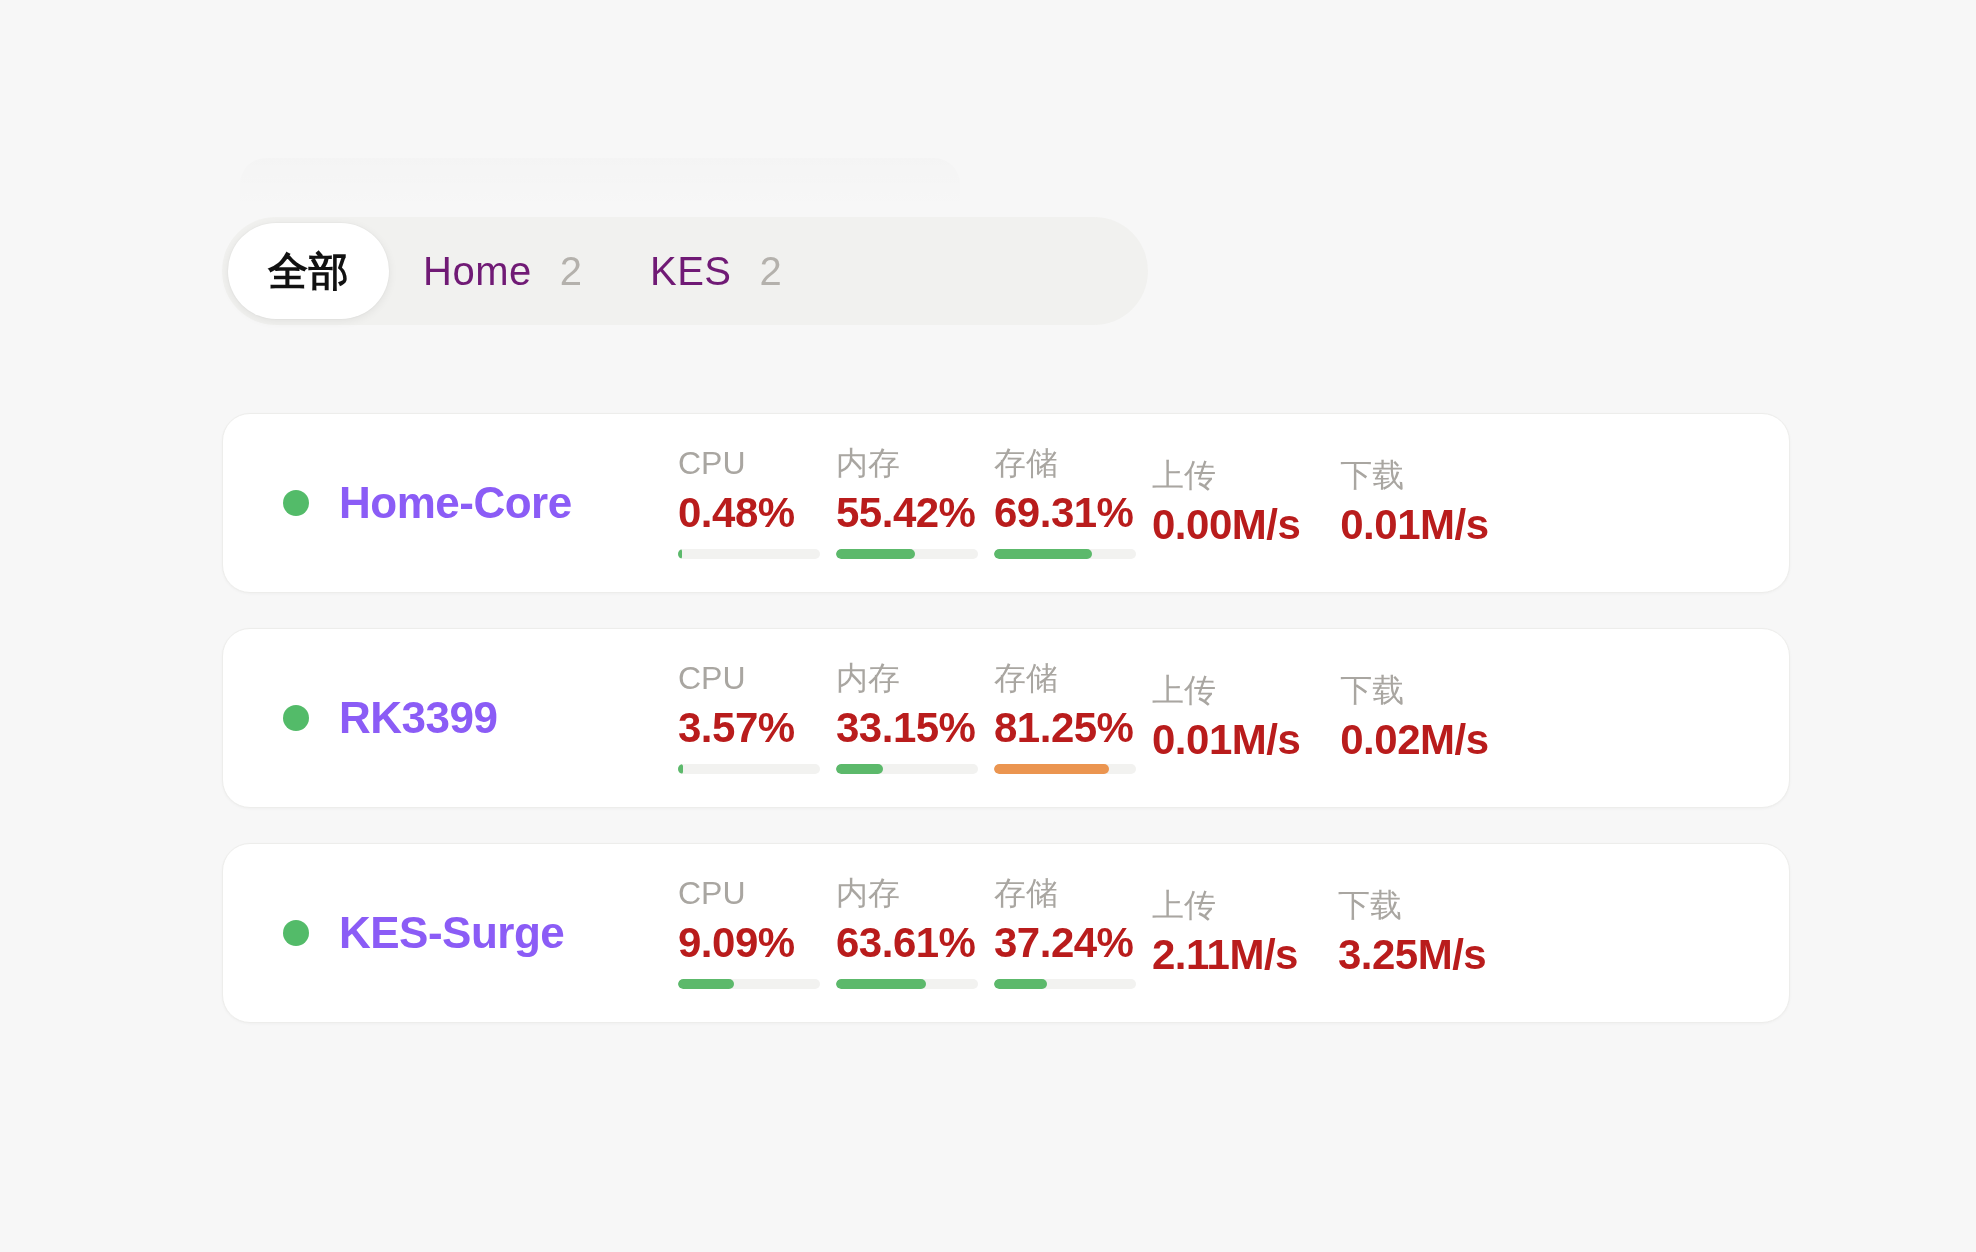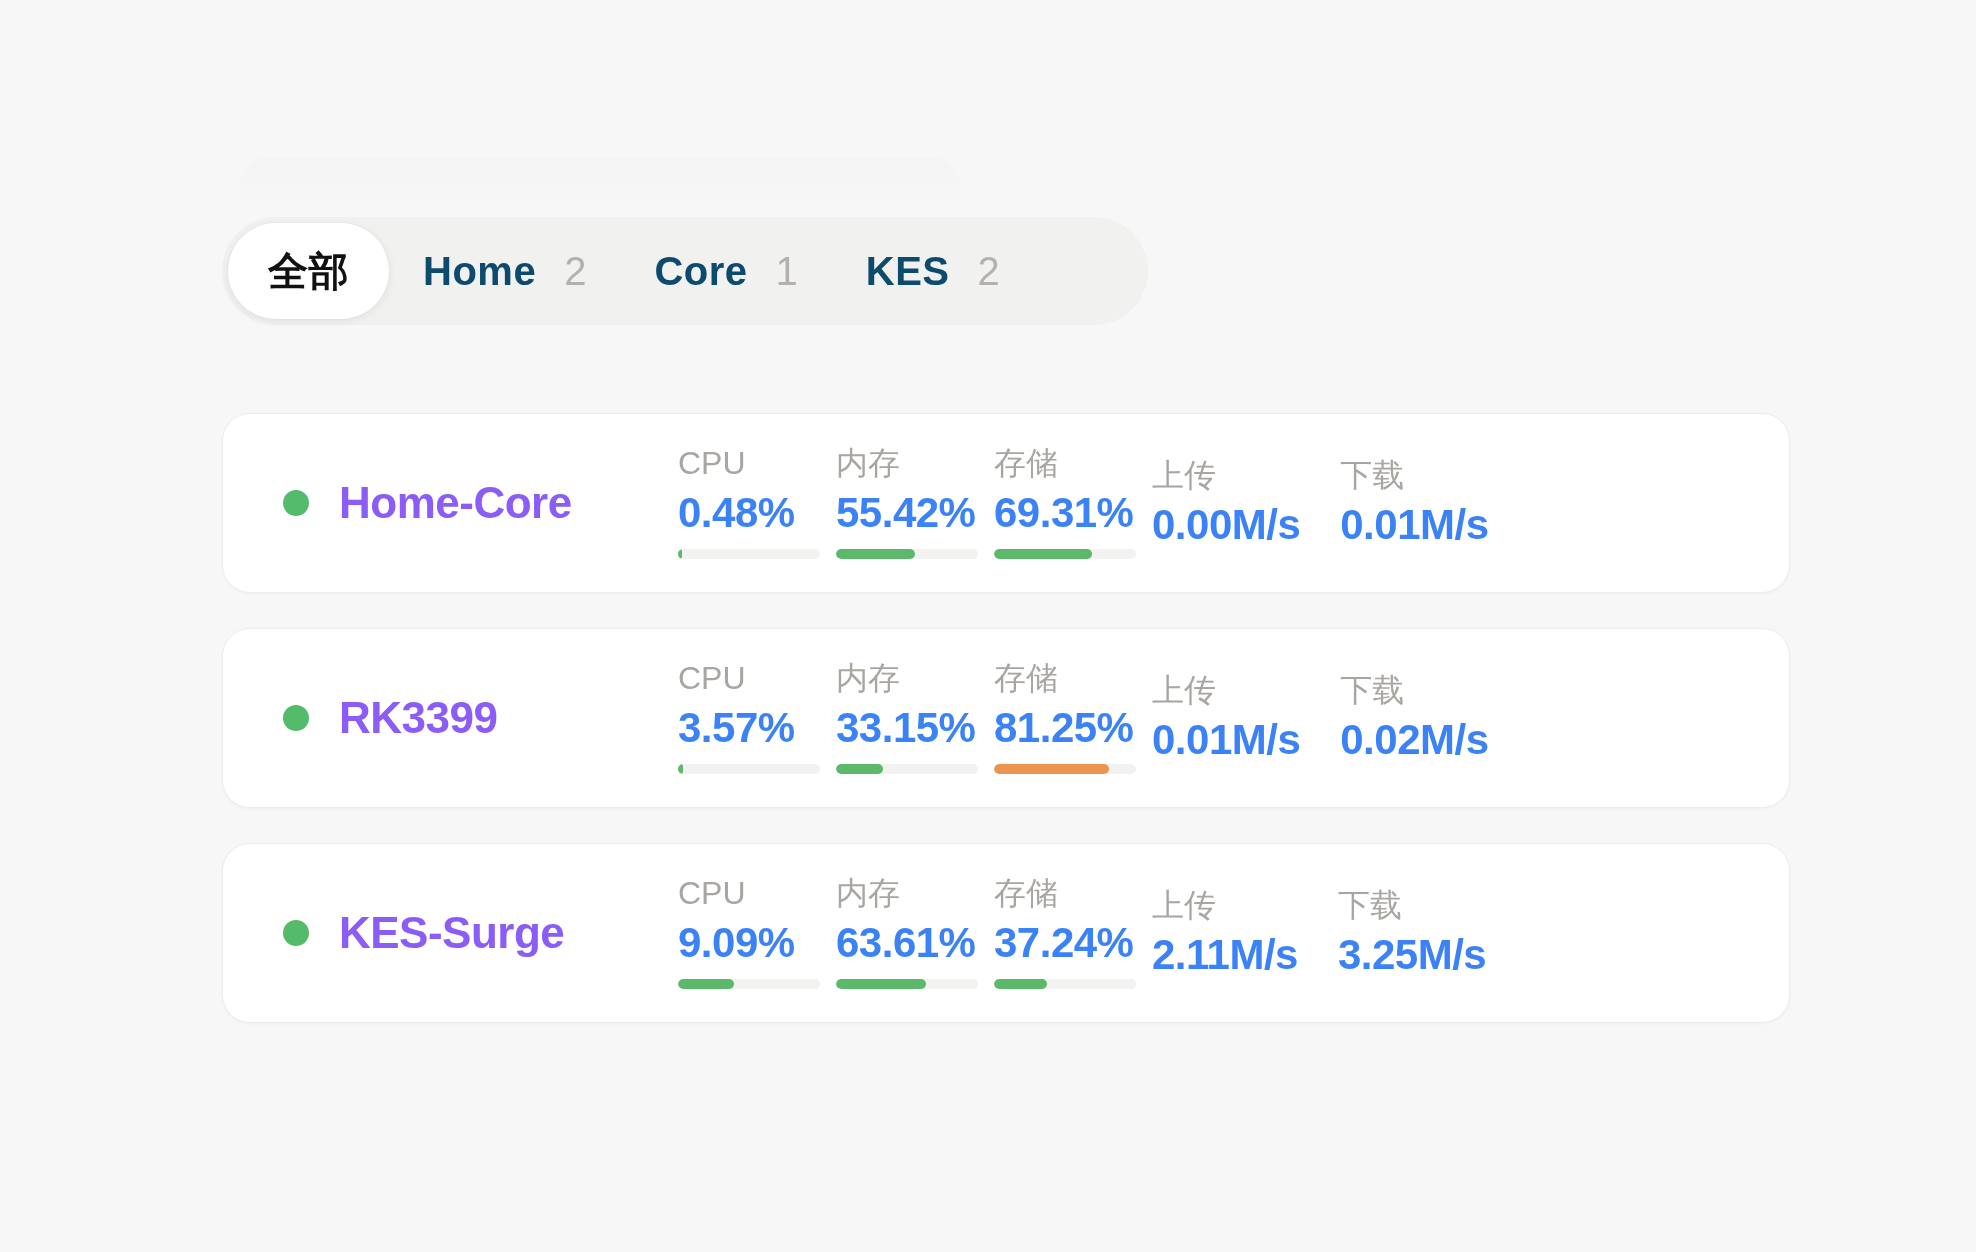--- a/index.html
+++ b/index.html
@@ -42,22 +42,22 @@
     align-items:center;
     justify-content:flex-end;
     gap:28px;
     border-radius:48px;
     padding:0 34px;
     cursor:pointer;
     white-space:nowrap;
   }
   .tab .tlabel {
     font-size:40px;
-    font-weight:700;
-    color:#0c4a6e;
+    font-weight:400;
+    color:#701a75;
     letter-spacing:0.5px;
   }
   .tab .tcount {
     font-size:40px;
     font-weight:400;
     color:#b4b1ac;
   }
   .tab.active {
     background:#ffffff;
     box-shadow:0 2px 10px rgba(0,0,0,0.07), 0 0 0 1px rgba(0,0,0,0.015);
@@ -130,21 +130,21 @@
     font-size:32px;
     font-weight:400;
     color:#a9a6a1;
     line-height:1;
     margin-bottom:12px;
     white-space:nowrap;
   }
   .mvalue {
     font-size:42px;
     font-weight:700;
-    color:#3b82f6;
+    color:#b91c1c;
     line-height:1.05;
     letter-spacing:-0.5px;
     white-space:nowrap;
   }
   .bar {
     margin-top:13px;
     width:142px;
     height:10px;
     background:#f2f2f0;
     border-radius:5px;
@@ -167,24 +167,20 @@
 
   <div class="tabbar" id="tabbar">
       <div class="tab active">
         <span class="tlabel">全部</span>
       </div>
       <div class="tab">
         <span class="tlabel">Home</span>
         <span class="tcount">2</span>
       </div>
       <div class="tab">
-        <span class="tlabel">Core</span>
-        <span class="tcount">1</span>
-      </div>
-      <div class="tab">
         <span class="tlabel">KES</span>
         <span class="tcount">2</span>
       </div>
     </div>
 
   <div class="cards" id="cards">
       <div class="card">
         <div class="host">
           <span class="dot" style="background: rgb(83, 187, 105);"></span>
           <span class="hostname">Home-Core</span>

